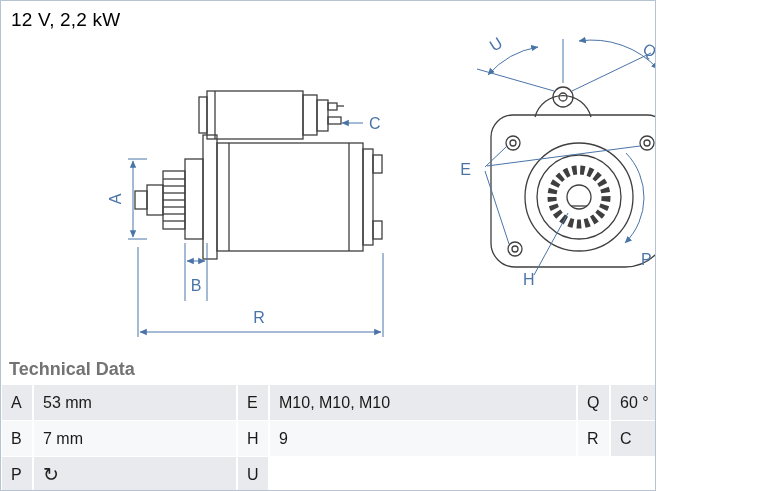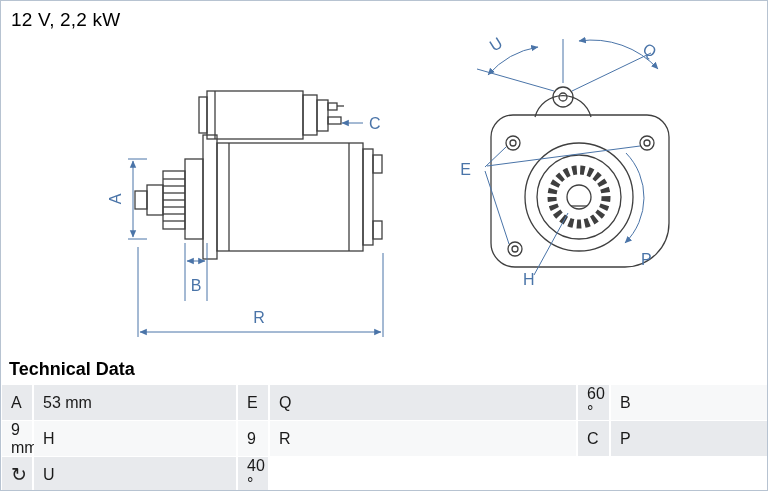--- a/index.html
+++ b/index.html
@@ -1,28 +1,28 @@
 <!DOCTYPE html>
 <html><head>
 <meta charset="utf-8">
 <style>
   html,body { margin:0; padding:0; background:#fff; }
   .page {
-    position:relative; width:768px; height:491px; box-sizing:border-box;
+    position:relative; width:656px; height:491px; box-sizing:border-box;
     background:#ffffff; border:1px solid #b7c3d1; overflow:hidden;
     font-family:"Liberation Sans", sans-serif; color:#111;
   }
   .title {
     position:absolute; top:8px; left:10px;
     font-size:19px; letter-spacing:0.2px; color:#000;
   }
   .drawing { position:absolute; top:0; left:0; }
   .tech-heading {
     position:absolute; top:358px; left:8px;
-    font-size:18px; font-weight:bold; color:#000000;
+    font-size:18px; font-weight:bold; color:#737373;
   }
   .table {
     position:absolute; top:384px; left:1px; width:765px;
     display:grid;
     grid-template-columns:30px 202px 30px 306px 31px 1fr;
     grid-auto-rows:35px;
     row-gap:1px; column-gap:2px;
     background:#ffffff;
     font-size:16px; color:#1a1a1a;
   }
@@ -137,31 +137,31 @@
     </g>
   </svg>
 
   <div class="tech-heading">Technical Data</div>
 
   <div class="table">
 
     <div class="cell r-shaded">A</div>
     <div class="cell r-shaded">53 mm</div>
     <div class="cell r-shaded">E</div>
+    <div class="cell r-shaded">M10, M10, M10</div>
     <div class="cell r-shaded">Q</div>
     <div class="cell r-shaded">60 °</div>
 
     <div class="cell r-light">B</div>
-    <div class="cell r-light">9 mm</div>
+    <div class="cell r-light">7 mm</div>
     <div class="cell r-light">H</div>
     <div class="cell r-light">9</div>
     <div class="cell r-light">R</div>
 
     <div class="cell r-shaded">C</div>
     <div class="cell r-shaded">P</div>
     <div class="cell r-shaded">
       <span class="rot-icon">↻</span>
     </div>
     <div class="cell r-shaded">U</div>
-    <div class="cell r-shaded">40 °</div>
   </div>
 
 </div>
 
 </body></html>

